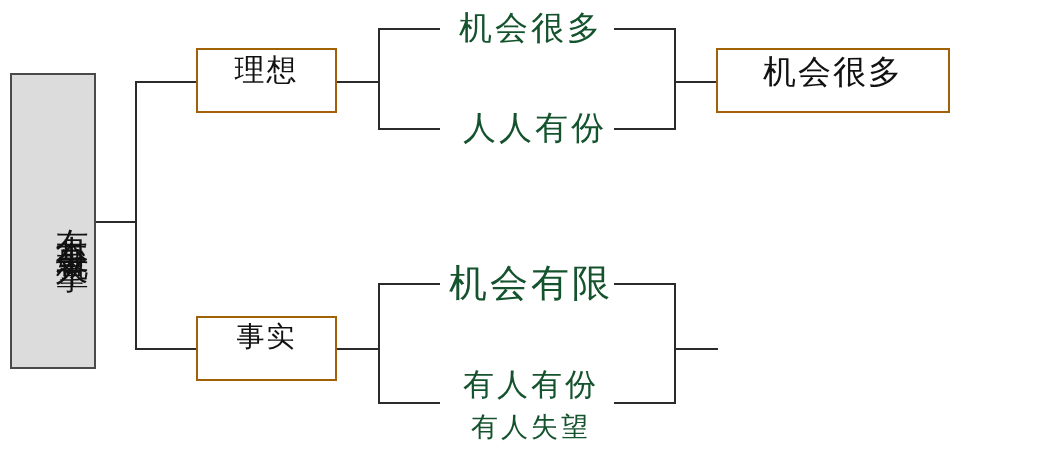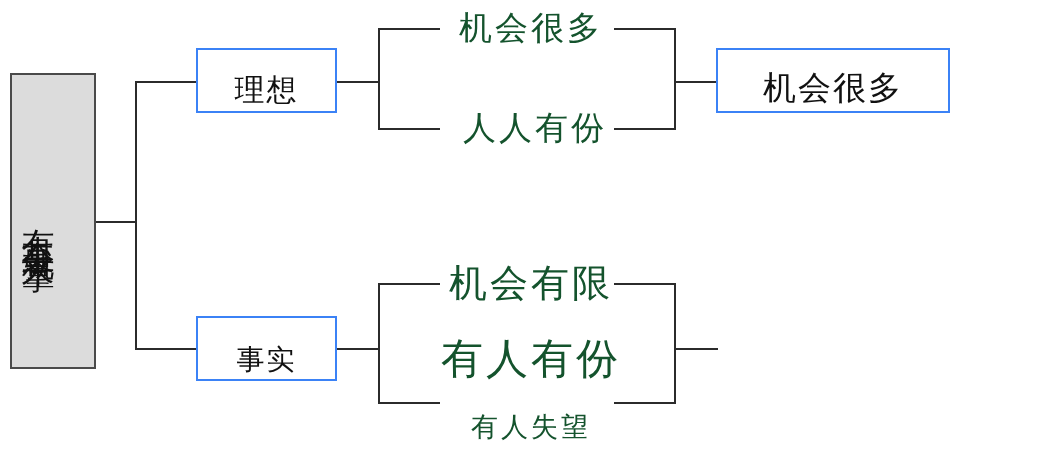--- a/index.html
+++ b/index.html
@@ -14,27 +14,27 @@
     position: relative;
     width: 1041px;
     height: 467px;
     background: #ffffff;
     overflow: hidden;
   }
   
   .node {
     position: absolute;
     box-sizing: border-box;
-    border: 2px solid #3b82f6;
+    border: 2px solid #a16207;
     background: #ffffff;
     display: flex;
-    align-items: flex-end;
+    align-items: flex-start;
     justify-content: center;
     color: #111111;
-    font-family: Liberation Mono, monospace;
+    font-family: Liberation Sans, sans-serif;
     letter-spacing: 2px;
   }
   .node.root {
     background: #dcdcdc;
     border-color: #4a4a4a;
     writing-mode: vertical-rl;
     text-orientation: upright;
     letter-spacing: 6px;
   }
   
@@ -110,21 +110,21 @@
 
   <div class="hline" style="left:337px; top:348px; width:42px;"></div>
 
   <div class="vline" style="left:378px; top:283px; height:119px;"></div>
   <div class="hline" style="left:378px; top:283px; width:62px;"></div>
   <div class="hline" style="left:378px; top:402px; width:62px;"></div>
 
   <div class="label" style="left:446px; top:260px; width:170px; height:46px; font-size:38px;">
     <span>机会有限</span>
   </div>
-  <div class="label" style="left:443px; top:336px; width:176px; height:46px; font-size:42px;">
+  <div class="label" style="left:443px; top:362px; width:176px; height:46px; font-size:31px;">
     <span>有人有份</span>
   </div>
   <div class="label" style="left:443px; top:404px; width:176px; height:46px; font-size:27px;">
     <span>有人失望</span>
   </div>
 
   <div class="hline" style="left:614px; top:283px; width:62px;"></div>
   <div class="hline" style="left:614px; top:402px; width:62px;"></div>
   <div class="vline" style="left:674px; top:283px; height:119px;"></div>
 

